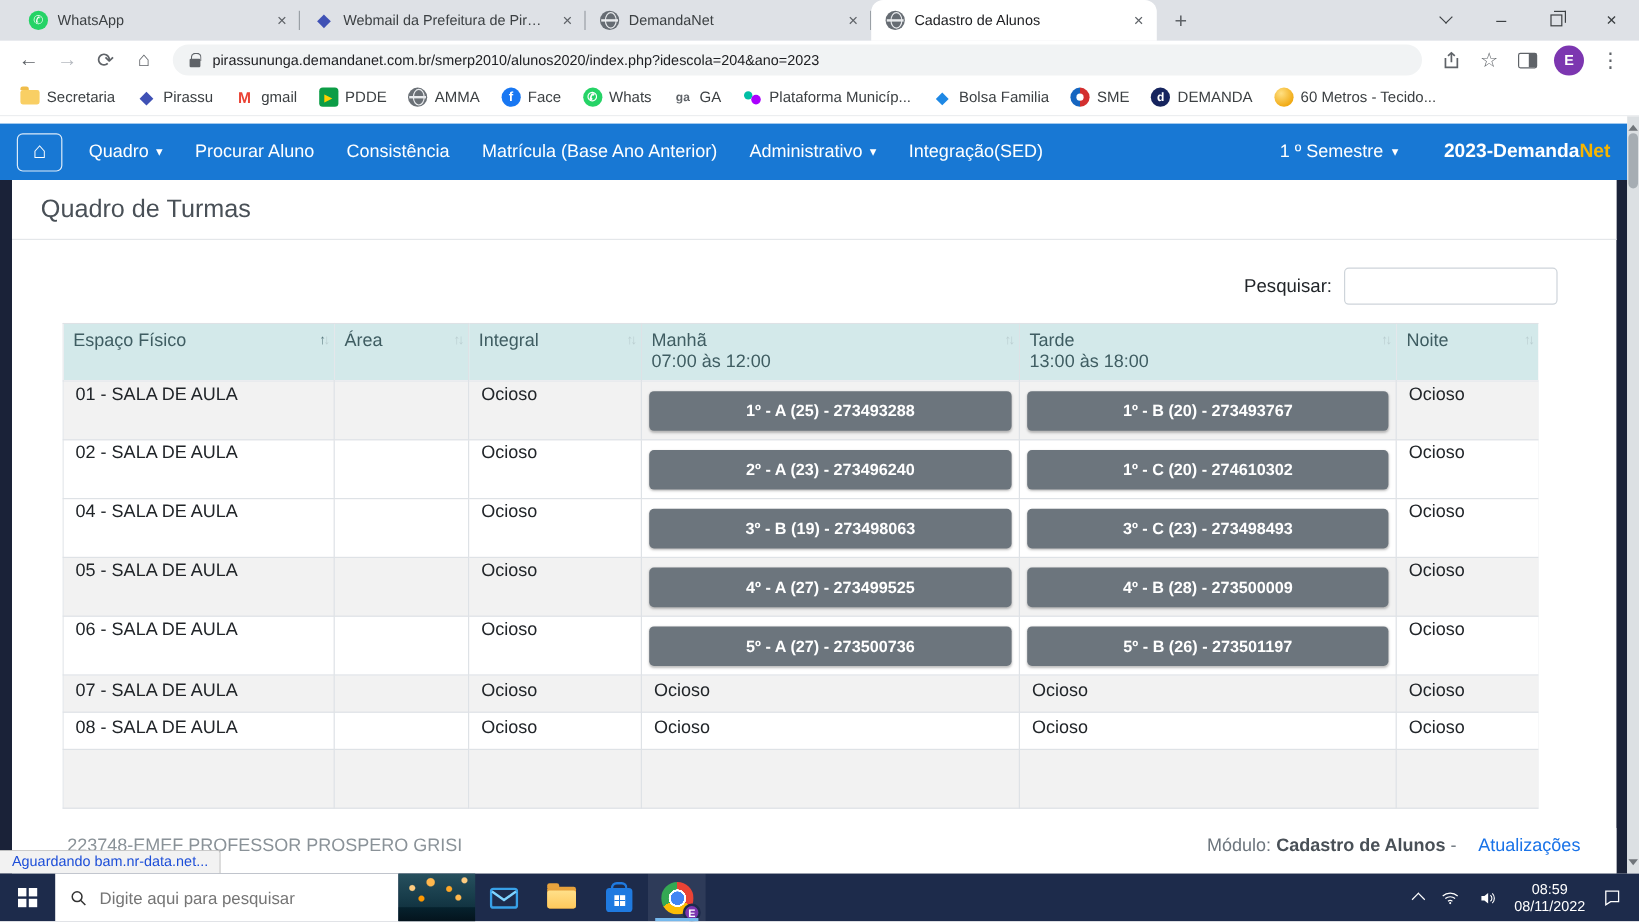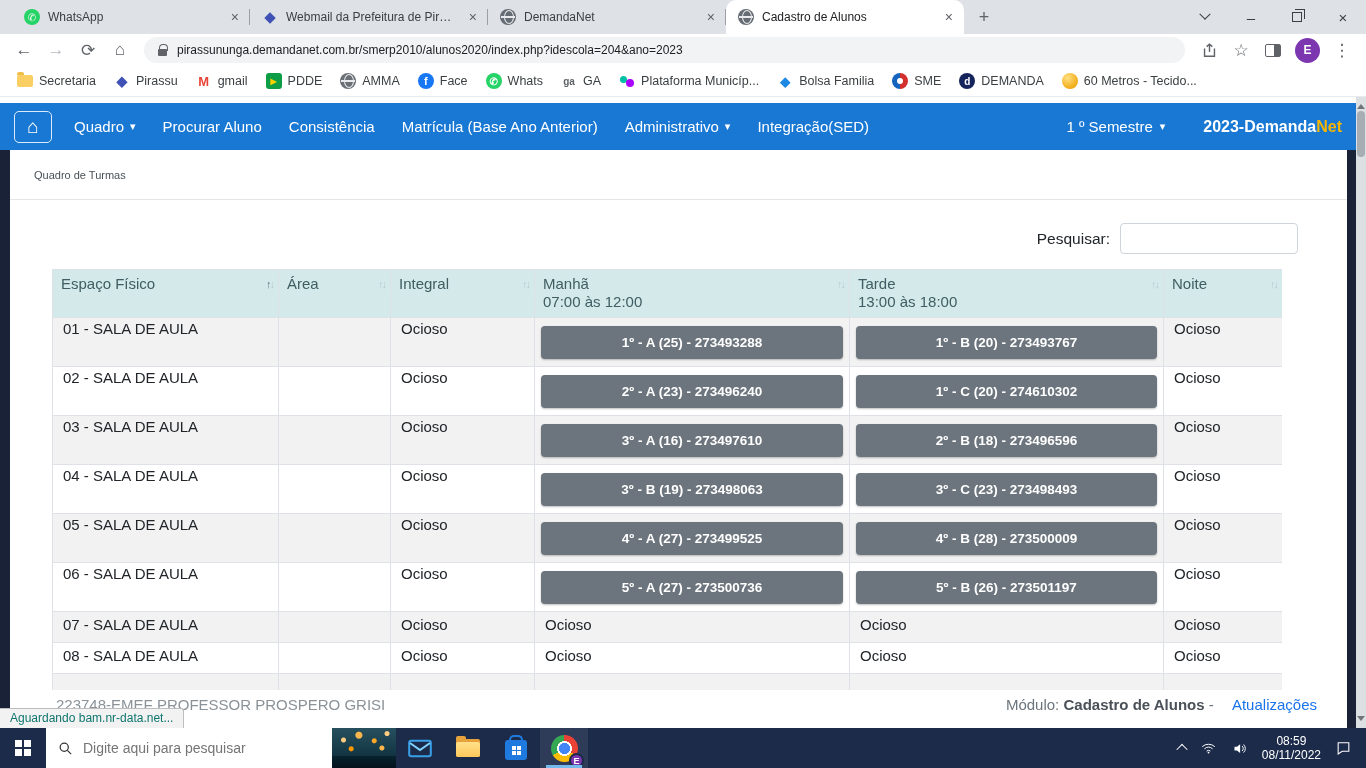--- a/index.html
+++ b/index.html
@@ -87,21 +87,21 @@
   .navitem { display:flex; align-items:center; gap:6px; white-space:nowrap; cursor:pointer; }
   .caret { font-size:11px; }
   .nav-right { margin-left:auto; display:flex; align-items:center; gap:38px; }
   .semester { display:flex; align-items:center; gap:7px; font-size:15px; font-weight:500; }
   .brand { font-size:16px; font-weight:bold; white-space:nowrap; }
   .brand .suffix { color:var(--brand-accent); }
 
   
   .pagebody { position:relative; height:578px; background:var(--page-dark); width:1356px; }
   .card { position:absolute; left:10px; top:0; width:1337px; height:578px; background:#fff; }
-  .card-title { height:50px; line-height:50px; padding-left:24px; font-size:11px; color:#495057;
+  .card-title { height:50px; line-height:50px; padding-left:24px; font-size:21px; color:#495057;
                 border-bottom:1px solid #e4e7ea; background:#fff; }
   .search-row { display:flex; align-items:center; justify-content:flex-end; margin-top:23px; padding-right:49px; }
   .search-row label { font-size:15.5px; color:#212529; margin-right:10px; }
   .search-row input { width:178px; height:31px; border:1px solid #ced4da; border-radius:4px; padding:0 8px;
                       font-size:14px; outline:none; }
   .table-wrap { margin:15px 0 0 42px; width:1230px; height:422px; overflow:hidden; }
   table { border-collapse:collapse; table-layout:fixed; width:1230px; font-size:15px; color:#212529; }
   th, td { border:1px solid #dee2e6; }
   thead th { background:var(--header-bg); color:#3f5d62; font-weight:normal; text-align:left; vertical-align:top;
              padding:5px 8px; height:48px; position:relative; font-size:15px; }
@@ -119,21 +119,21 @@
                font-weight:bold; display:flex; align-items:center; justify-content:center;
                box-shadow:0 1px 2px rgba(0,0,0,.25); cursor:pointer; }
   .card-footer { position:absolute; left:0; right:0; bottom:0; height:38px; display:flex; align-items:center;
                  justify-content:space-between; padding:0 30px 10px 46px; background:#fff; font-size:15px; }
   .school { color:#8a9298; }
   .module { color:#6c757d;margin-left:7px; }
   .module b { color:#495057; }
   .module a { color:var(--link); text-decoration:none; margin-left:14px; }
   .status-bubble { position:absolute; left:0; bottom:0; height:20px; background:#f2f2f2;
                    border:1px solid #bdbdbd; border-left:none; border-bottom:none; border-top-right-radius:3px;
-                   font-size:12px; color:#0f766e; padding:2px 10px; }
+                   font-size:12px; color:#1d4ed8; padding:2px 10px; }
 
   
   .pagescroll { position:absolute; right:0; top:97px; width:10px; height:631px; background:#dce0e3; }
   .ps-arrow-up { position:absolute; top:3px; left:1px; width:0; height:0; border:4px solid transparent;
                  border-bottom:5px solid #70757a; }
   .ps-thumb { position:absolute; top:14px; left:1px; width:8px; height:46px; background:#a6adb3; border-radius:4px; }
   .ps-arrow-down { position:absolute; bottom:3px; left:1px; width:0; height:0; border:4px solid transparent;
                  border-top:5px solid #70757a; }
 
   
@@ -414,32 +414,20 @@
                 <td></td>
                 <td>Ocioso</td>
                 <td class="btn-cell">
                   <div class="turma-btn">2º - A (23) - 273496240</div>
                 </td>
                 <td class="btn-cell">
                   <div class="turma-btn">1º - C (20) - 274610302</div>
                 </td>
                 <td>Ocioso</td>
               </tr>
-              <tr class="odd">
-                <td>03 - SALA DE AULA</td>
-                <td></td>
-                <td>Ocioso</td>
-                <td class="btn-cell">
-                  <div class="turma-btn">3º - A (16) - 273497610</div>
-                </td>
-                <td class="btn-cell">
-                  <div class="turma-btn">2º - B (18) - 273496596</div>
-                </td>
-                <td>Ocioso</td>
-              </tr>
               <tr>
                 <td>04 - SALA DE AULA</td>
                 <td></td>
                 <td>Ocioso</td>
                 <td class="btn-cell">
                   <div class="turma-btn">3º - B (19) - 273498063</div>
                 </td>
                 <td class="btn-cell">
                   <div class="turma-btn">3º - C (23) - 273498493</div>
                 </td>

